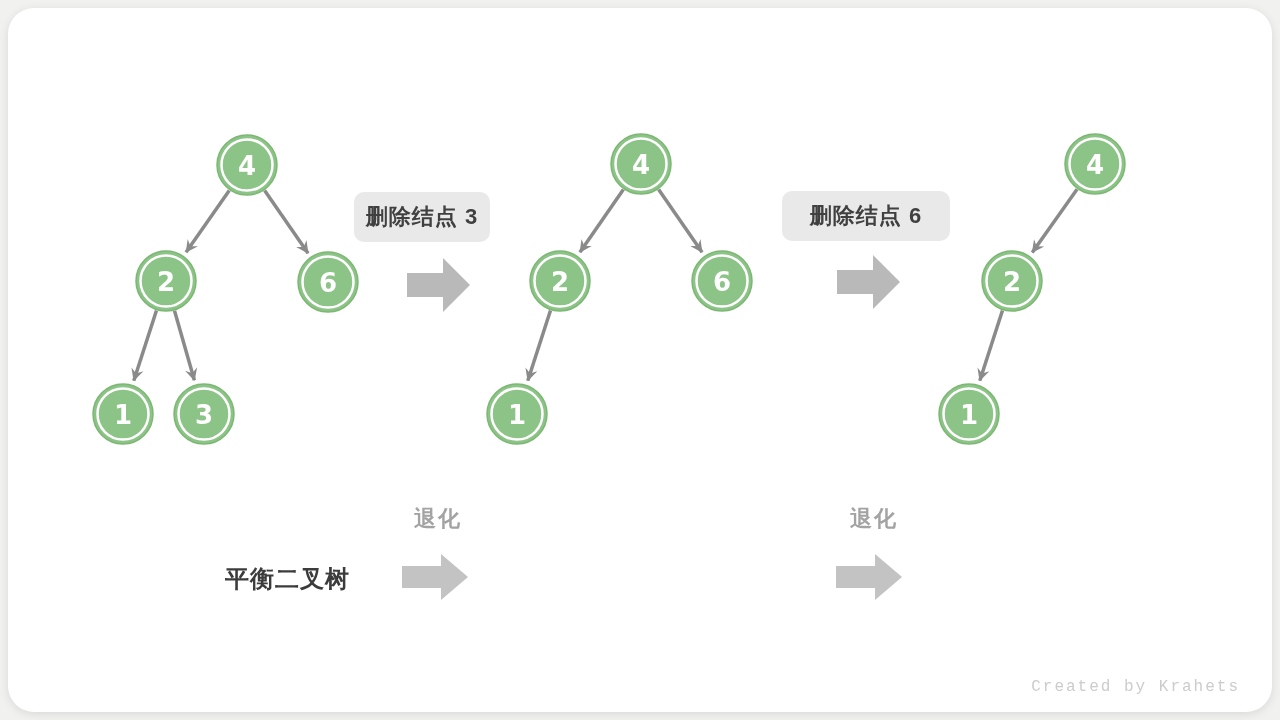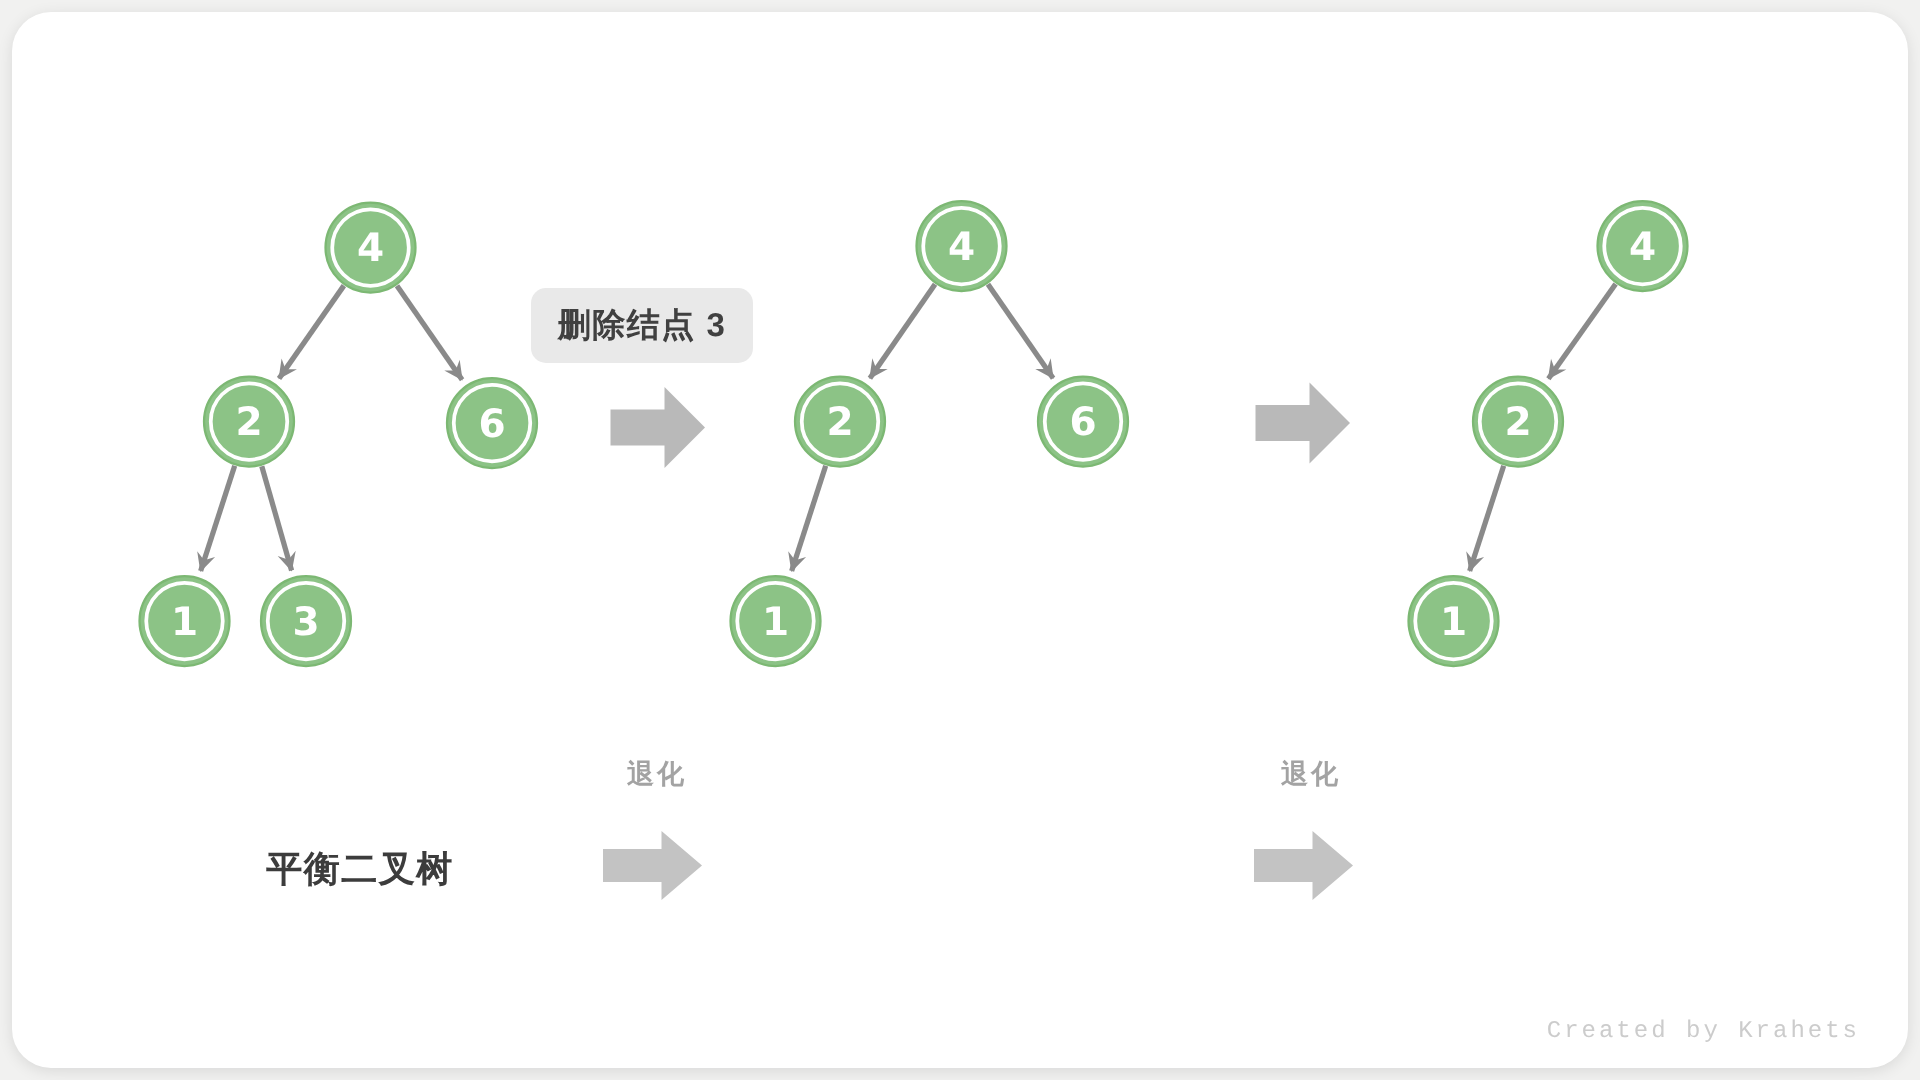--- a/index.html
+++ b/index.html
@@ -44,21 +44,21 @@
     font-size: 22px;
     font-weight: 700;
     letter-spacing: 1px;
     white-space: pre;
   }
   .degrade-label {
     position: absolute;
     width: 100px;
     text-align: center;
     color: var(--degrade-text, #a3a3a3);
-    font-size: 18px;
+    font-size: 22px;
     font-weight: 700;
     letter-spacing: 2px;
   }
   .stage-label {
     position: absolute;
     width: 220px;
     text-align: center;
     color: var(--stage-text, #3c3c3c);
     font-size: 24px;
     font-weight: 700;
@@ -160,21 +160,22 @@
           <circle cx="969" cy="414" r="25.5" fill="none" stroke="#ffffff" stroke-width="2.5"></circle>
           <text x="969" y="415" text-anchor="middle" dominant-baseline="central" fill="#ffffff" font-size="26" font-weight="bold" font-family="&quot;DejaVu Sans&quot;, sans-serif">1</text>
         </g>
       </g>
       <path d="M 407 273 L 443 273 L 443 258 L 470 285 L 443 312 L 443 297 L 407 297 Z" fill="#b9b9b9"></path>
       <path d="M 837 270 L 873 270 L 873 255 L 900 282 L 873 309 L 873 294 L 837 294 Z" fill="#b9b9b9"></path>
       <path d="M 402 566 L 441 566 L 441 554 L 468 577 L 441 600 L 441 588 L 402 588 Z" fill="#c3c3c3"></path>
       <path d="M 836 566 L 875 566 L 875 554 L 902 577 L 875 600 L 875 588 L 836 588 Z" fill="#c3c3c3"></path>
     </svg>
 
-  <div class="step-label" style="left:354px; top:192px; width:148px; height:50px;">删除结点 3</div>
+  <div class="step-label" style="left:354px; top:192px; width:136px; height:50px;">删除结点 3</div>
+  <div class="step-label" style="left:782px; top:191px; width:168px; height:50px;">删除结点 6</div>
 
   <div class="degrade-label" style="left:388px; top:504px;">退化</div>
   <div class="degrade-label" style="left:824px; top:504px;">退化</div>
 
-  <div class="stage-label" style="left:130px; top:563px;">平衡二叉树</div>
+  <div class="stage-label" style="left:130px; top:563px;text-align:right;">平衡二叉树</div>
 
   <div class="watermark">Created by Krahets</div>
 </div>
 
 </body></html>

